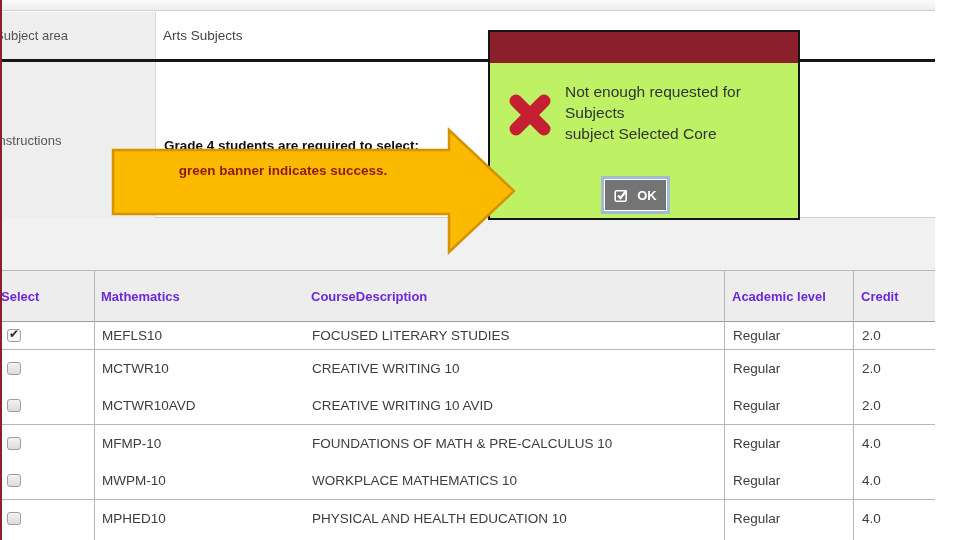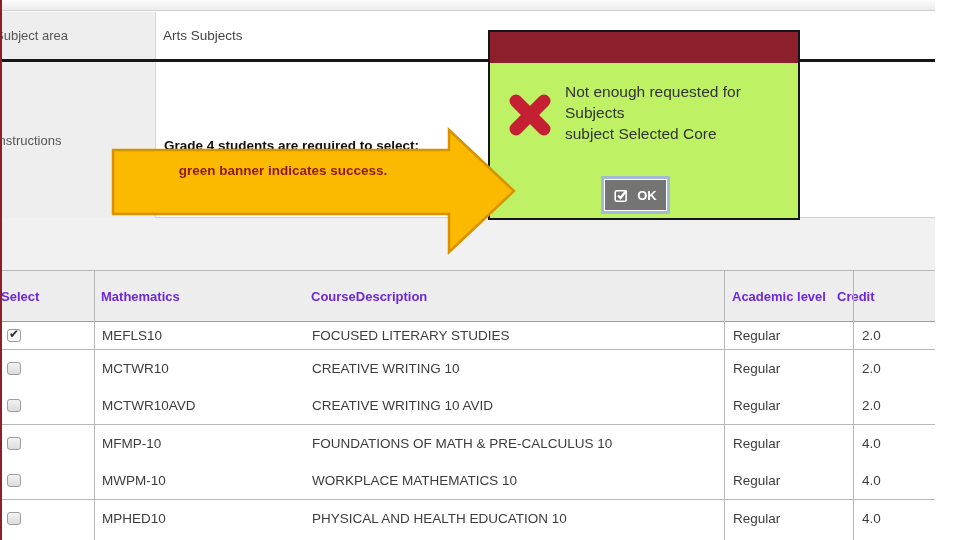--- a/index.html
+++ b/index.html
@@ -39,21 +39,21 @@
   
   .band { position:absolute; left:0; top:218px; width:935px; height:53px; background:#f1f1f1; }
 
   
   .course-table { position:absolute; left:0; top:270px; width:935px; height:270px; background:#ffffff;
                   border-top:1px solid #b7b7b7; overflow:hidden; }
   .thead { position:relative; width:935px; height:51px; background:#ededed; border-bottom:1px solid #9c9c9c; }
   .th { position:absolute; top:0; height:100%; display:flex; align-items:center;
         font-size:13px; font-weight:bold; color:#6d28d9; white-space:nowrap; }
   .th-select { left:1px; } .th-number { left:101px; } .th-desc { left:311px; }
-  .th-level { left:732px; } .th-credit { left:837px;text-align:center; }
+  .th-level { left:732px; } .th-credit { left:861px;text-align:center; }
   .tbody { position:relative; width:935px; }
   .t-row { position:relative; width:935px; height:37.5px; background:#ffffff; }
   .t-row:first-child { height:28px; }
   .t-row:nth-child(odd) { border-bottom:1px solid #b7b7b7; }
   .cell { position:absolute; top:0; height:100%; display:flex; align-items:center;
           font-size:13.5px; color:#3d3d3d; white-space:nowrap; }
   .c-number { left:102px; } .c-desc { left:312px; } .c-level { left:733px; } .c-credit { left:862px; }
   .checkbox { position:absolute; left:7px; top:50%; margin-top:-7px; width:14px; height:13px;
               background:linear-gradient(180deg,#f2f2f2,#dcdcdc); border:1px solid #9e9e9e; border-radius:3px; cursor:pointer; }
   .checkbox.checked { background:#f5f5f5; }

